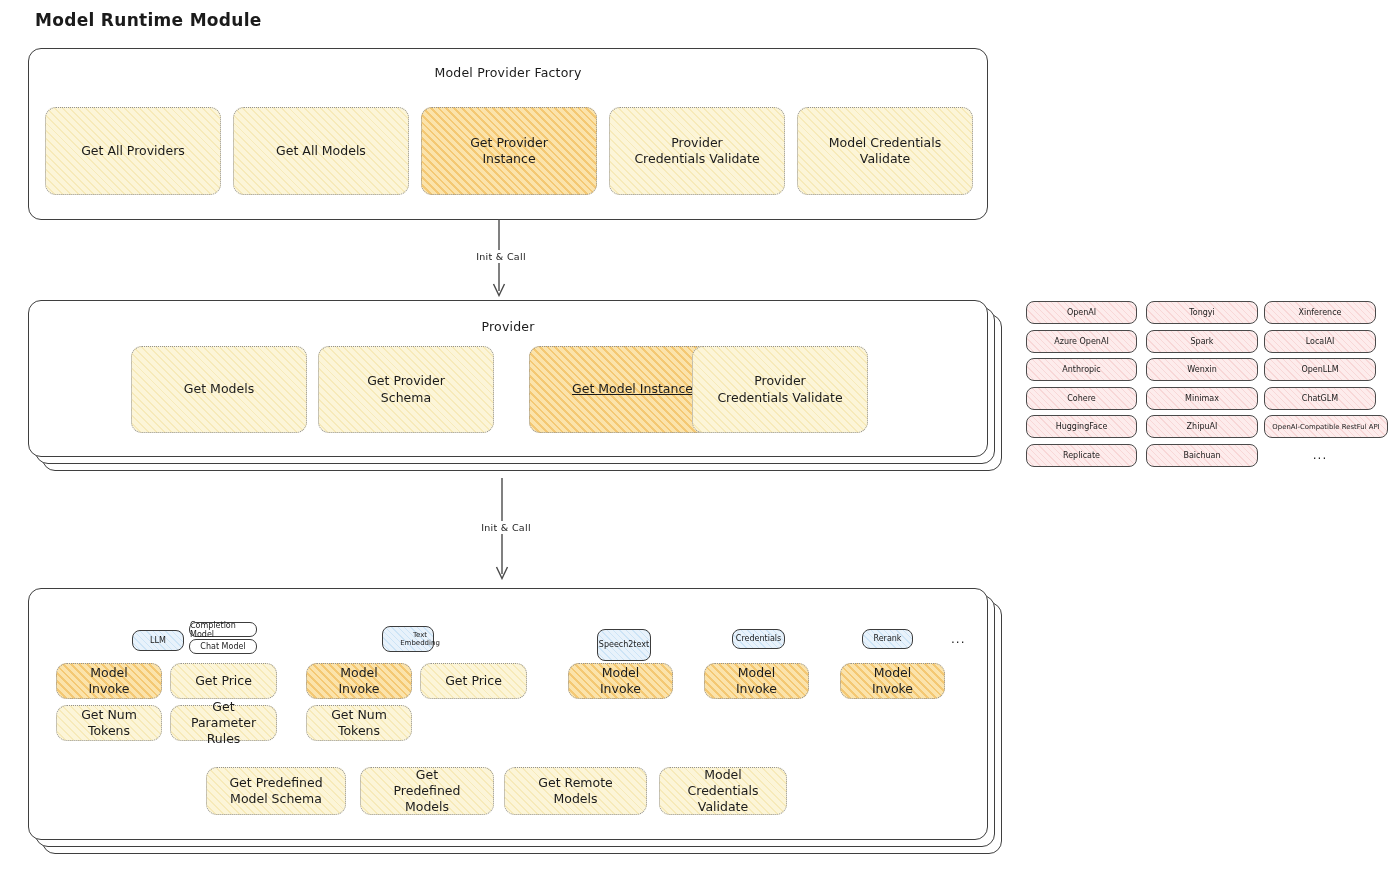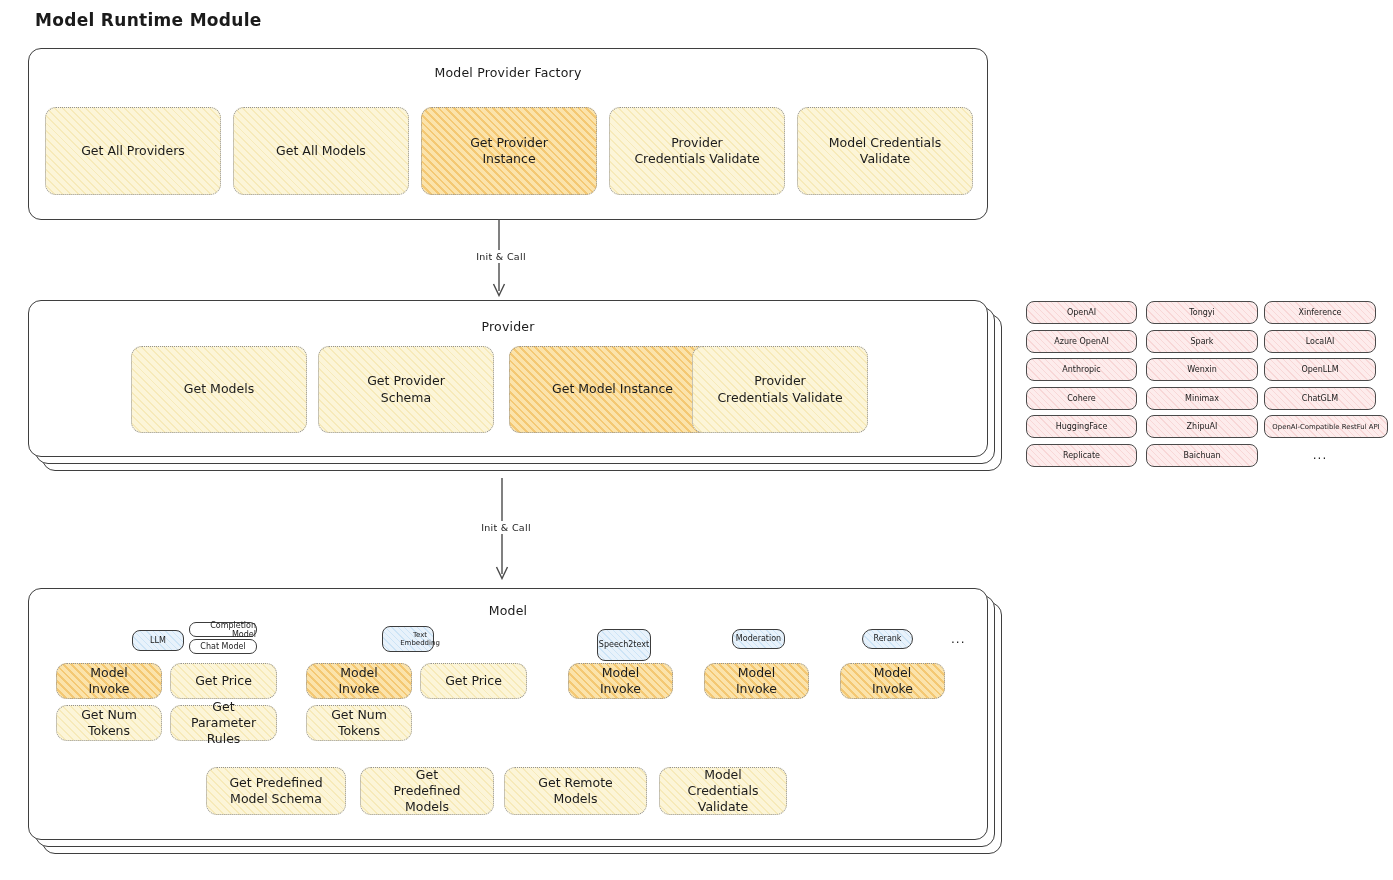--- a/index.html
+++ b/index.html
@@ -52,21 +52,21 @@
   
   .type {
     position:absolute; box-sizing:border-box;
     display:flex; align-items:center; justify-content:center; text-align:center;
     border:1.2px solid #3c3c3c; border-radius:8px; font-size:8px; line-height:1.15;
     background:repeating-linear-gradient(45deg,#cde4f6 0px,#cde4f6 1px,#e8f2fb 1px,#e8f2fb 4.5px);
   }
   
   .mini {
     position:absolute; box-sizing:border-box;
-    display:flex; align-items:center; justify-content:center; text-align:right;
+    display:flex; align-items:center; justify-content:center; text-align:left;
     border:1.1px solid #3c3c3c; border-radius:7px; font-size:8px; background:#fff;
   }
   .typedots { position:absolute; font-size:12px; letter-spacing:1px; }
   
   .arr { position:absolute; }
   .arrlabel {
     position:absolute; text-align:center; font-size:9.5px;
     background:#ffffff; padding:1px 2px; letter-spacing:.3px;
   }
 </style>
@@ -92,21 +92,21 @@
   </svg>
   <div class="arrlabel" style="left:461px;top:250px;width:76px;">Init &amp; Call</div>
 
   <div style="position:absolute;left:28px;top:300px;width:972px;height:169px;">
     <div class="layer" style="left:14px;top:14px;width:958px;height:155px;"></div>
     <div class="layer" style="left:7px;top:7px;width:958px;height:155px;"></div>
     <div class="big" style="left:0;top:0;width:958px;height:155px;">
       <div class="bigtitle" style="top:18px;">Provider</div>
       <div class="op p24" style="left:102px;top:45px;width:176px;height:87px;">Get Models</div>
       <div class="op p24" style="left:289px;top:45px;width:176px;height:87px;">Get Provider Schema</div>
-      <div class="op p24 hl" style="left:480px;top:45px;width:207px;height:87px;">Get Model Instance</div>
+      <div class="op p24 hl" style="left:500px;top:45px;width:207px;height:87px;text-decoration:underline;">Get Model Instance</div>
       <div class="op p24" style="left:663px;top:45px;width:176px;height:87px;">Provider Credentials Validate</div>
     </div>
   </div>
 
   <div class="chipcol" style="left:1026px;top:301px;width:111px;">
     <div class="chip">OpenAI</div>
     <div class="chip">Azure OpenAI</div>
     <div class="chip">Anthropic</div>
     <div class="chip">Cohere</div>
     <div class="chip">HuggingFace</div>
@@ -132,29 +132,28 @@
   <svg class="arr" style="left:494px;top:478px;" width="16" height="102">
     <line x1="8" y1="0" x2="8" y2="96" stroke="#4a4a4a" stroke-width="1.4"></line>
     <polyline points="2.5,89 8,100.5 13.5,89" fill="none" stroke="#4a4a4a" stroke-width="1.4"></polyline>
   </svg>
   <div class="arrlabel" style="left:466px;top:521px;width:76px;">Init &amp; Call</div>
 
   <div style="position:absolute;left:28px;top:588px;width:972px;height:264px;">
     <div class="layer" style="left:14px;top:14px;width:958px;height:250px;"></div>
     <div class="layer" style="left:7px;top:7px;width:958px;height:250px;"></div>
     <div class="big" style="left:0;top:0;width:958px;height:250px;">
-      <div class="bigtitle" style="top:14px;">Model</div>
 
       <div class="type" style="left:103px;top:41px;width:52px;height:21px;">LLM</div>
       <div class="mini" style="left:160px;top:33px;width:68px;height:15px;">Completion Model</div>
       <div class="mini" style="left:160px;top:50px;width:68px;height:15px;">Chat Model</div>
       <div class="type" style="left:353px;top:37px;width:52px;height:26px;font-size:7px;padding-left:24px;">Text Embedding</div>
       <div class="type" style="left:568px;top:40px;width:54px;height:32px;">Speech2text</div>
-      <div class="type" style="left:703px;top:40px;width:53px;height:20px;">Moderation</div>
-      <div class="type" style="left:833px;top:40px;width:51px;height:20px;border-radius:10px;">Rerank</div>
+      <div class="type" style="left:703px;top:40px;width:53px;height:20px;">Credentials</div>
+      <div class="type" style="left:833px;top:40px;width:51px;height:20px;">Rerank</div>
       <div class="typedots" style="left:922px;top:43px;">...</div>
 
       <div class="op hl" style="left:27px;top:74px;width:106px;height:36px;">Model Invoke</div>
       <div class="op" style="left:141px;top:74px;width:107px;height:36px;">Get Price</div>
       <div class="op" style="left:27px;top:116px;width:106px;height:36px;">Get Num Tokens</div>
       <div class="op" style="left:141px;top:116px;width:107px;height:36px;">Get Parameter Rules</div>
 
       <div class="op hl" style="left:277px;top:74px;width:106px;height:36px;">Model Invoke</div>
       <div class="op" style="left:391px;top:74px;width:107px;height:36px;">Get Price</div>
       <div class="op" style="left:277px;top:116px;width:106px;height:36px;">Get Num Tokens</div>

